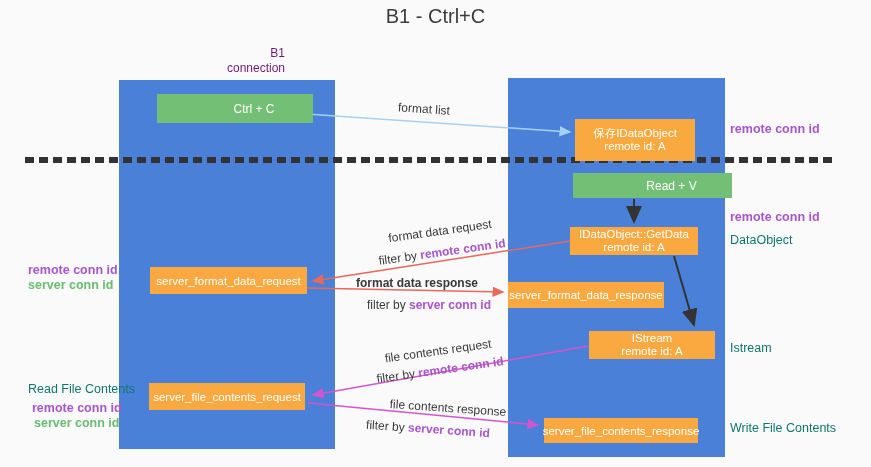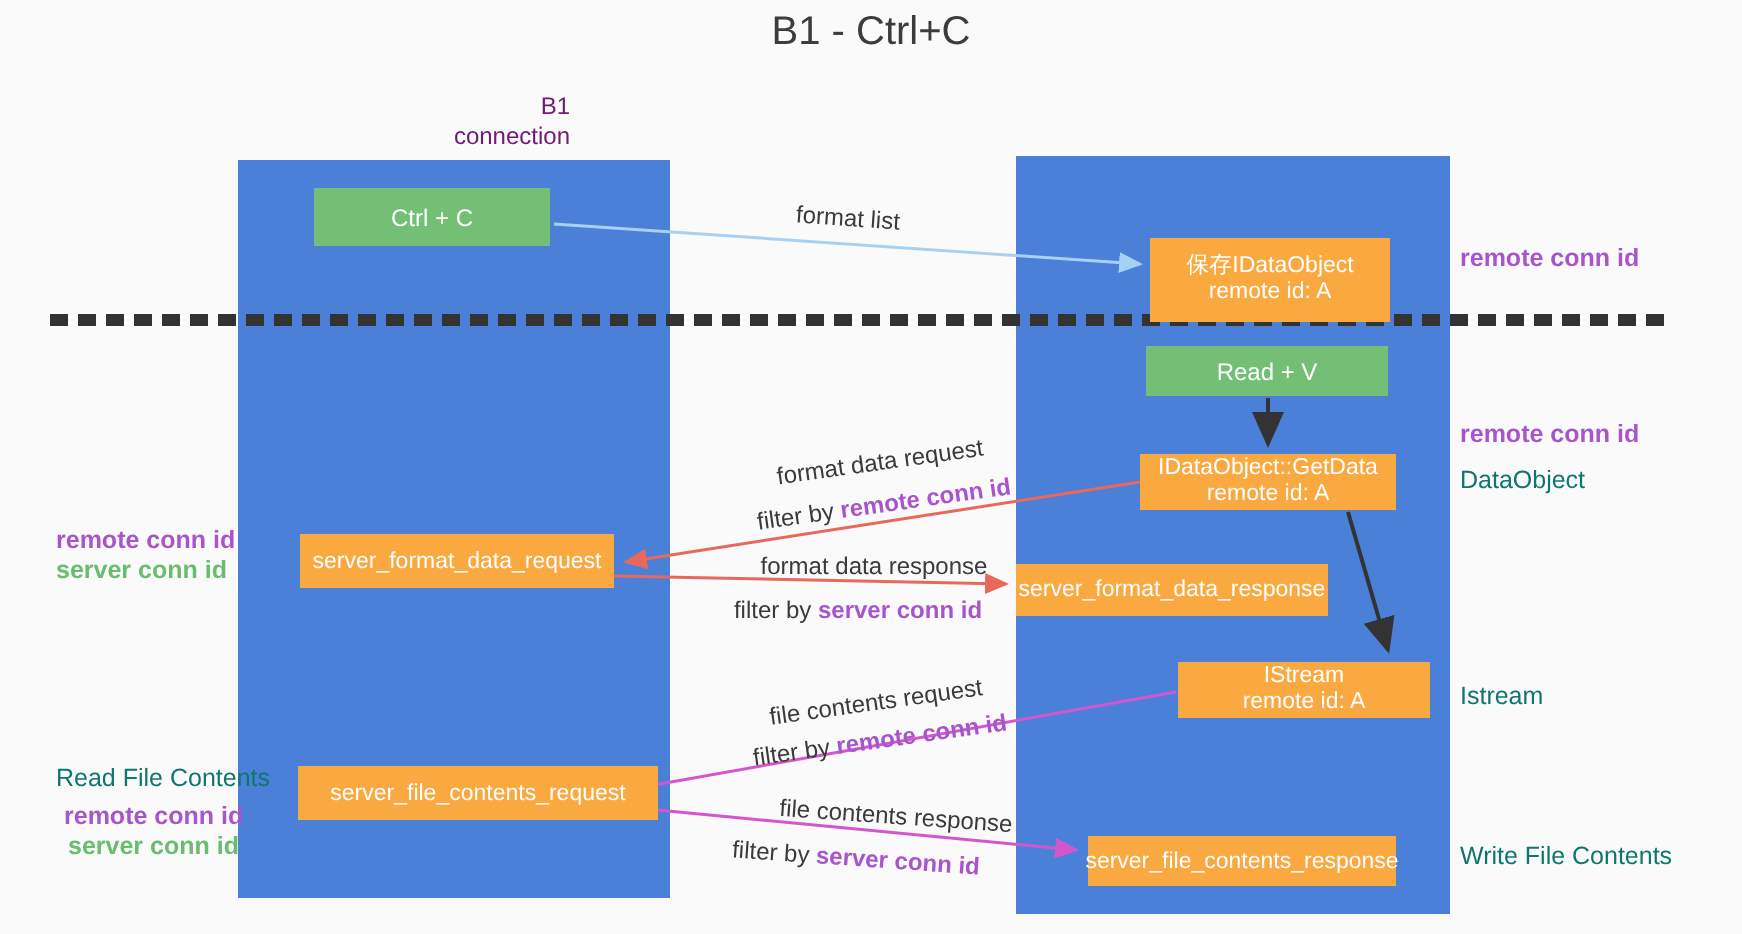--- a/index.html
+++ b/index.html
@@ -20,21 +20,21 @@
   .col-header.right { left:547px; }
   .lane { position:absolute; background:var(--lane-blue); }
   .lane.left  { left:119px; top:80px;  width:216px; height:369px; }
   .lane.right { left:508px; top:78px;  width:217px; height:379px; }
   svg.overlay { position:absolute; left:0; top:0; pointer-events:none; }
   .node {
     position:absolute; display:flex; flex-direction:column;
     align-items:center; justify-content:center;
     color:#ffffff; text-align:center; white-space:nowrap;
   }
-  .node.green  { background:var(--box-green);  font-size:12px; }
+  .node.green  { background:var(--box-green);  font-size:12px;padding-left:38px; }
   .node.orange { background:var(--box-orange); }
   .node .ln { font-size:11.5px; line-height:13.5px; }
   .node .single { font-size:11.5px; }
   .elabel {
     position:absolute; font-size:12px; color:#3a3a3a; white-space:nowrap;
     transform:translate(-50%,-50%);
   }
   .rot-up   { transform:translate(-50%,-50%) rotate(-8deg); }
   .rot-down { transform:translate(-50%,-50%) rotate(4deg); }
   .purple { color:var(--purple-text); font-weight:bold; }
@@ -118,34 +118,34 @@
 
   <div class="node orange" style="left:508px; top:282px; width:156px; height:26px;">
     <span class="single">server_format_data_response</span>
   </div>
 
   <div class="node orange" style="left:589px; top:331px; width:126px; height:28px;">
     <span class="ln">IStream</span>
     <span class="ln">remote id: A</span>
   </div>
 
-  <div class="node orange" style="left:149px; top:383px; width:180px; height:27px;">
+  <div class="node orange" style="left:149px; top:383px; width:156px; height:27px;">
     <span class="single">server_file_contents_request</span>
   </div>
 
   <div class="node orange" style="left:544px; top:418px; width:154px; height:25px;">
     <span class="single">server_file_contents_response</span>
   </div>
 
   <div class="elabel rot-down" style="left:424px; top:109px;">format list</div>
 
   <div class="elabel rot-up" style="left:440px; top:231px;">format data request</div>
   <div class="elabel rot-up" style="left:442px; top:252px;"><span>filter by </span><span class="purple">remote conn id</span></div>
 
-  <div class="elabel" style="left:437px; top:283px;">format data response</div>
+  <div class="elabel" style="left:417px; top:283px;font-weight:bold;">format data response</div>
   <div class="elabel" style="left:429px; top:305px;"><span>filter by </span><span class="purple">server conn id</span></div>
 
   <div class="elabel rot-up" style="left:438px; top:351px;">file contents request</div>
   <div class="elabel rot-up" style="left:440px; top:370px;"><span>filter by </span><span class="purple">remote conn id</span></div>
 
   <div class="elabel rot-down" style="left:448px; top:408px;">file contents response</div>
   <div class="elabel rot-down" style="left:428px; top:429px;"><span>filter by </span><span class="purple">server conn id</span></div>
 
   <div class="side bold-purple" style="left:730px; top:122px;">remote conn id</div>
   <div class="side bold-purple" style="left:730px; top:210px;">remote conn id</div>

